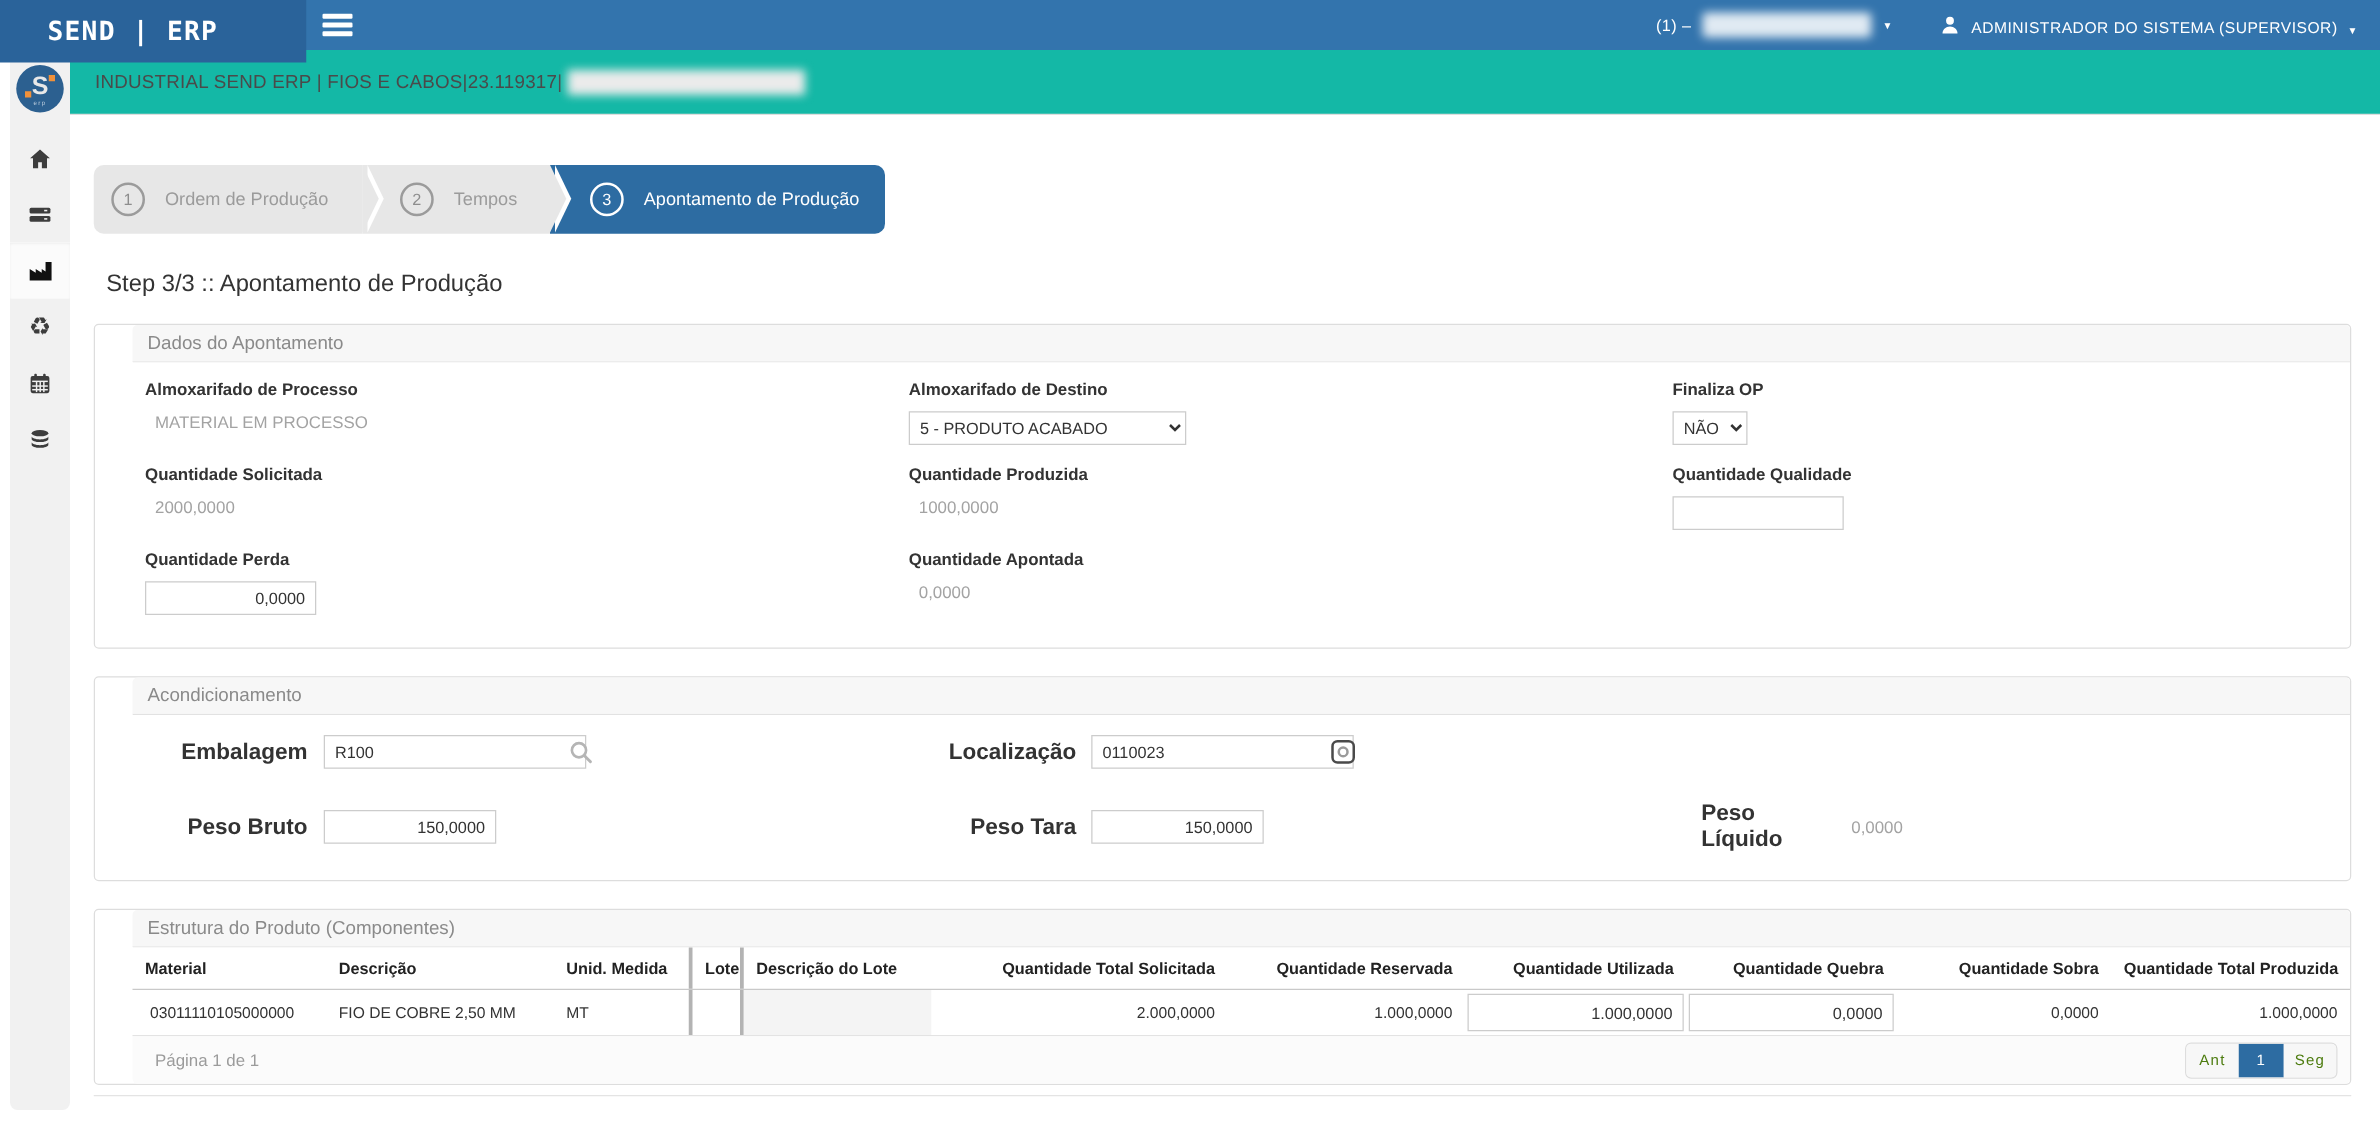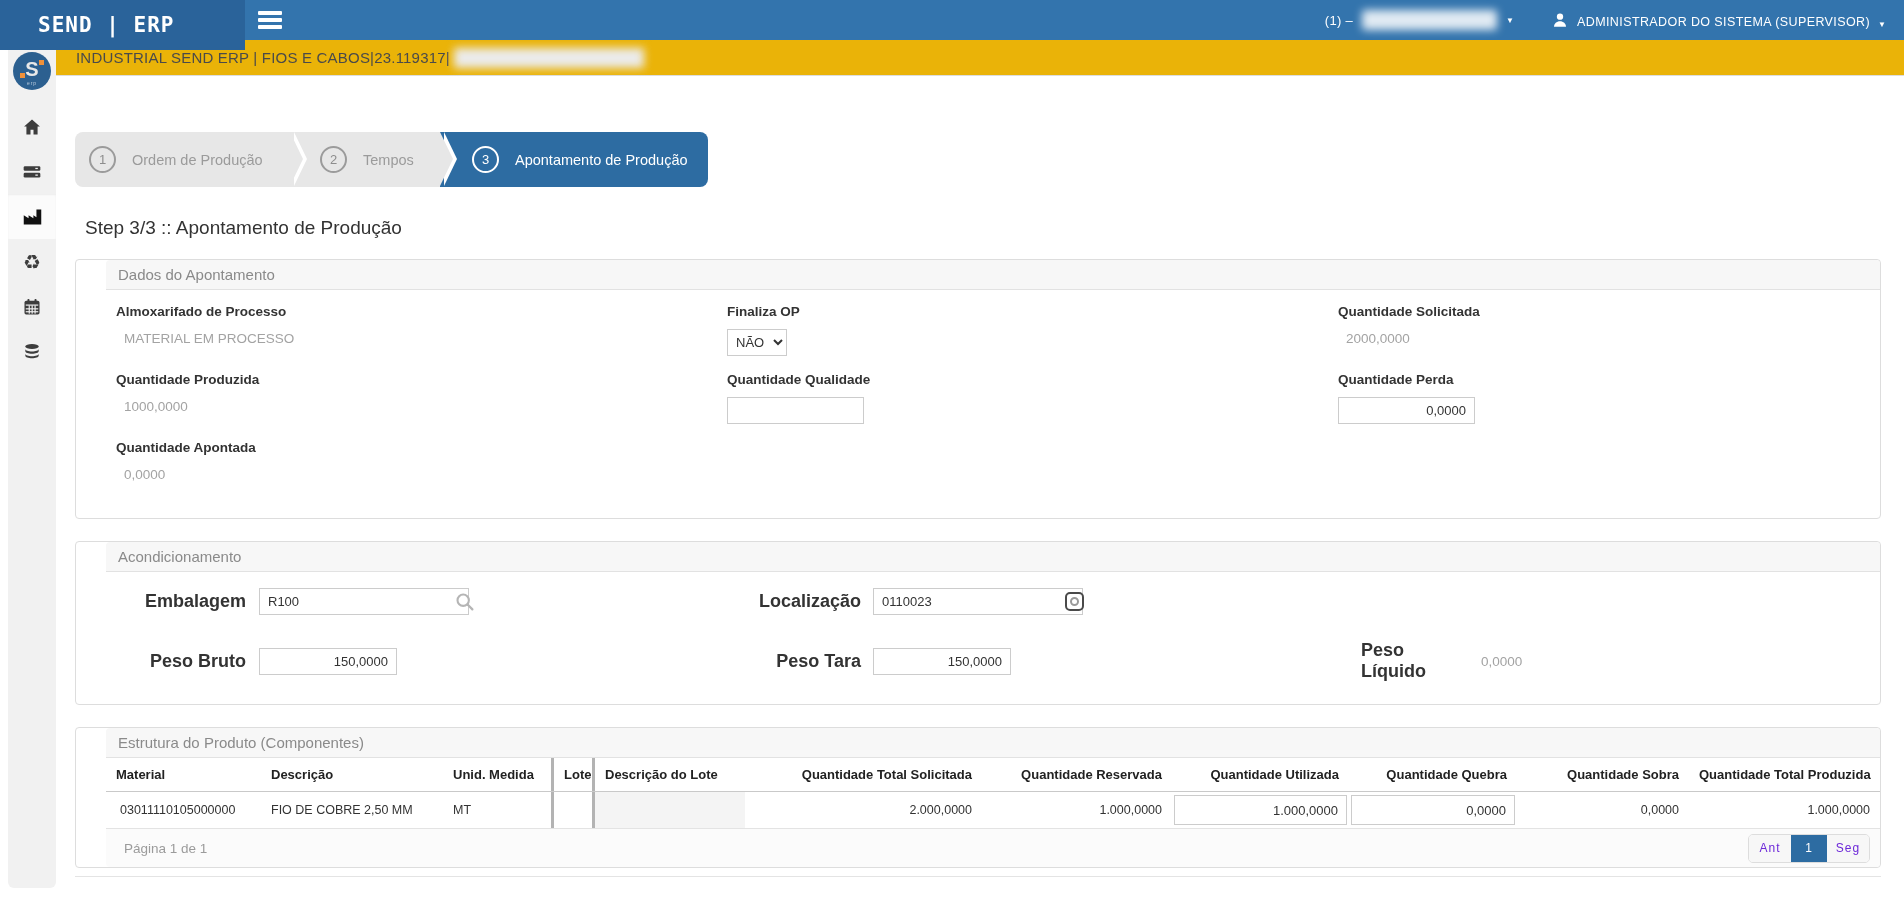--- a/index.html
+++ b/index.html
@@ -15,21 +15,21 @@
     flex-direction:column; justify-content:center; gap:3px; cursor:pointer; z-index:32; }
   .hamburger i { display:block; width:24px; height:4px; background:#fff; border-radius:1px; }
   .topbar-right { position:absolute; right:18px; top:0; height:40px; display:flex; align-items:center; gap:9px; z-index:32; }
   .topbar-right .txt { color:#fff; font-size:13px; letter-spacing:.3px; }
   .blur-pill { width:135px; height:20px; background:rgba(255,255,255,.85); border-radius:3px; filter:blur(4px); }
   .caret { color:#fff; font-size:8px; line-height:1; padding-top:2px; }
   .user-cluster { display:flex; align-items:flex-end; gap:8px; margin-left:28px; cursor:pointer; }
   .username { color:#fff; font-size:12.5px; letter-spacing:.4px; }
 
   
-  .crumbbar { position:absolute; left:56px; top:40px; right:0; height:36px; background:#eab308;
+  .crumbbar { position:absolute; left:56px; top:40px; right:0; height:52px; background:#14b8a6;
     border-bottom:1px solid #ddd; display:flex; align-items:center; padding-left:20px; z-index:10; }
   .crumbbar .crumb { color:#4a4a4a; font-size:15px; letter-spacing:.2px; }
   .crumb-redact { display:inline-block; width:190px; height:20px; background:#ebebeb; filter:blur(4px); margin-left:4px; }
 
   
   .sidebar { position:absolute; left:8px; top:46px; width:48px; height:842px; background:#f1f1f1;
     border-radius:0 0 6px 6px; z-index:20; display:flex; flex-direction:column; align-items:center; }
   .logo { margin-top:6px; width:38px; height:38px; background:#2c6090; border-radius:50%; position:relative;
     display:flex; align-items:center; justify-content:center; cursor:pointer; }
   .logo .s { color:#e8e8e8; font-weight:bold; font-size:20px; line-height:1; margin-top:-4px; }
@@ -116,21 +116,21 @@
   .trow { border-bottom:1px solid #e3e3e3; }
   .cell-desclote { background:#f4f4f4; height:100%; }
   .cellinput { width:100%; height:30px; border:1px solid #ccc; text-align:right; font-size:13px; color:#333; padding:0 8px; background:#fff; }
 
   
   .pager { display:flex; justify-content:space-between; align-items:center; background:#fbfbfb;
     padding:5px 10px; height:38px; border-radius:0 0 4px 4px; }
   .pager-info { color:#9b9b9b; font-size:13.5px; padding-left:8px; }
   .pager-group { display:flex; border:1px solid #ddd; border-radius:5px; overflow:hidden; }
   .pager-btn { min-width:42px; height:27px; display:flex; align-items:center; justify-content:center;
-    font-size:12px; color:#6d28d9; background:#f7f7f7; letter-spacing:1px; cursor:pointer; border:none; }
+    font-size:12px; color:#4d7c0f; background:#f7f7f7; letter-spacing:1px; cursor:pointer; border:none; }
   .pager-btn.current { background:#2d6ca2; color:#fff; min-width:36px; }
 
   .footer-divider { border:none; border-top:1px solid #e4e4e4; margin:0; }
 </style>
 </head>
 <body>
 
 <div class="topbar"></div>
 <div class="brand">
   <span>SEND | ERP</span>
@@ -230,20 +230,26 @@
 
   <h1 class="page-title">Step 3/3 :: Apontamento de Produção</h1>
 
   <div class="panel">
     <div class="panel-header">Dados do Apontamento</div>
     <div class="panel-body">
       <div class="grid3">
         <div class="field">
           <span class="flabel">Almoxarifado de Processo</span>
           <span class="static-val">MATERIAL EM PROCESSO</span>
+        </div>
+        <div class="field">
+          <span class="flabel">Almoxarifado de Destino</span>
+          <select class="box" style="width:222px">
+            <option>5 - PRODUTO ACABADO</option>
+          </select>
         </div>
         <div class="field">
           <span class="flabel">Finaliza OP</span>
           <select class="box" style="width:60px">
             <option>NÃO</option>
           </select>
         </div>
 
         <div class="field">
           <span class="flabel">Quantidade Solicitada</span>

